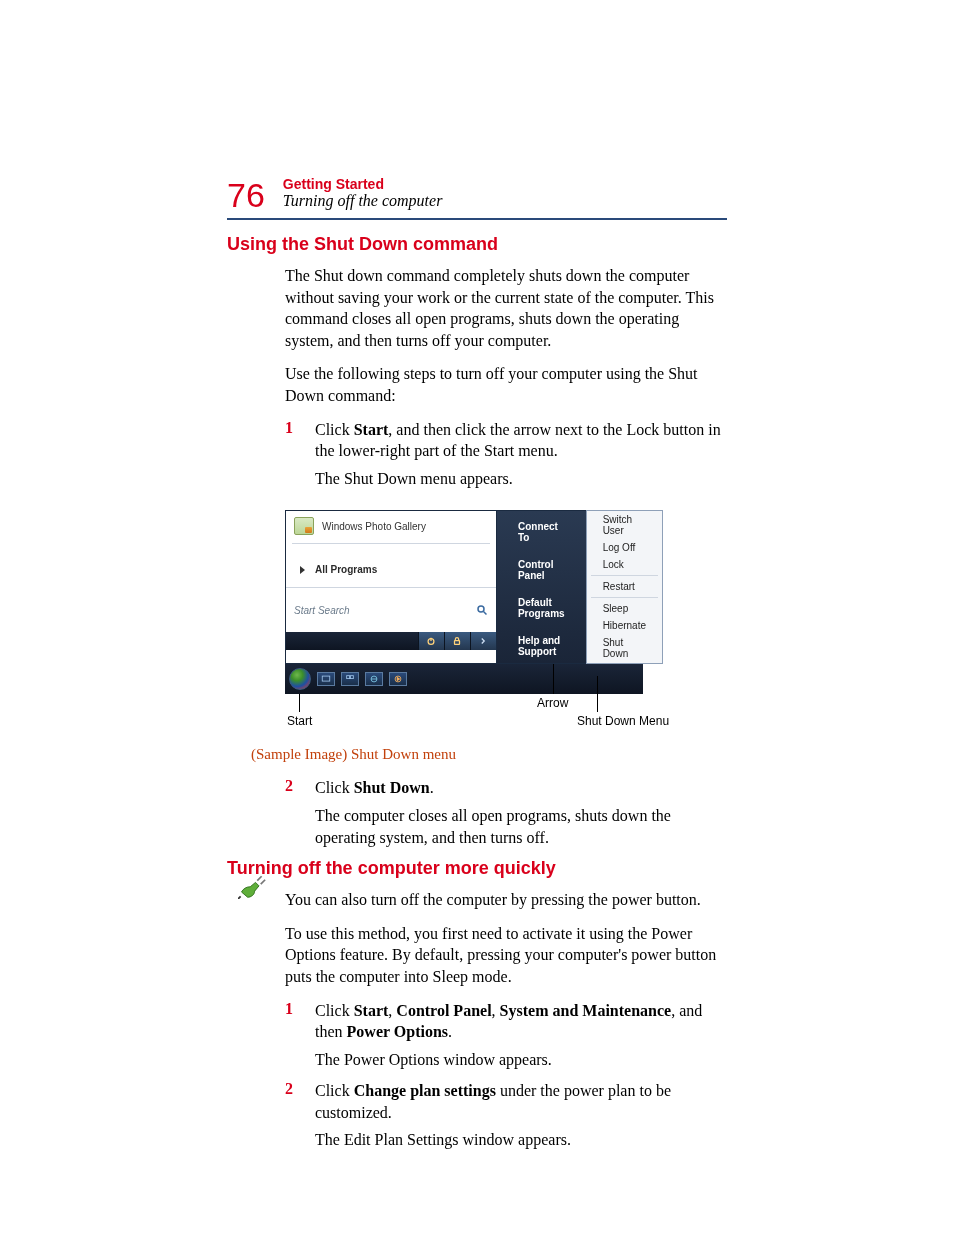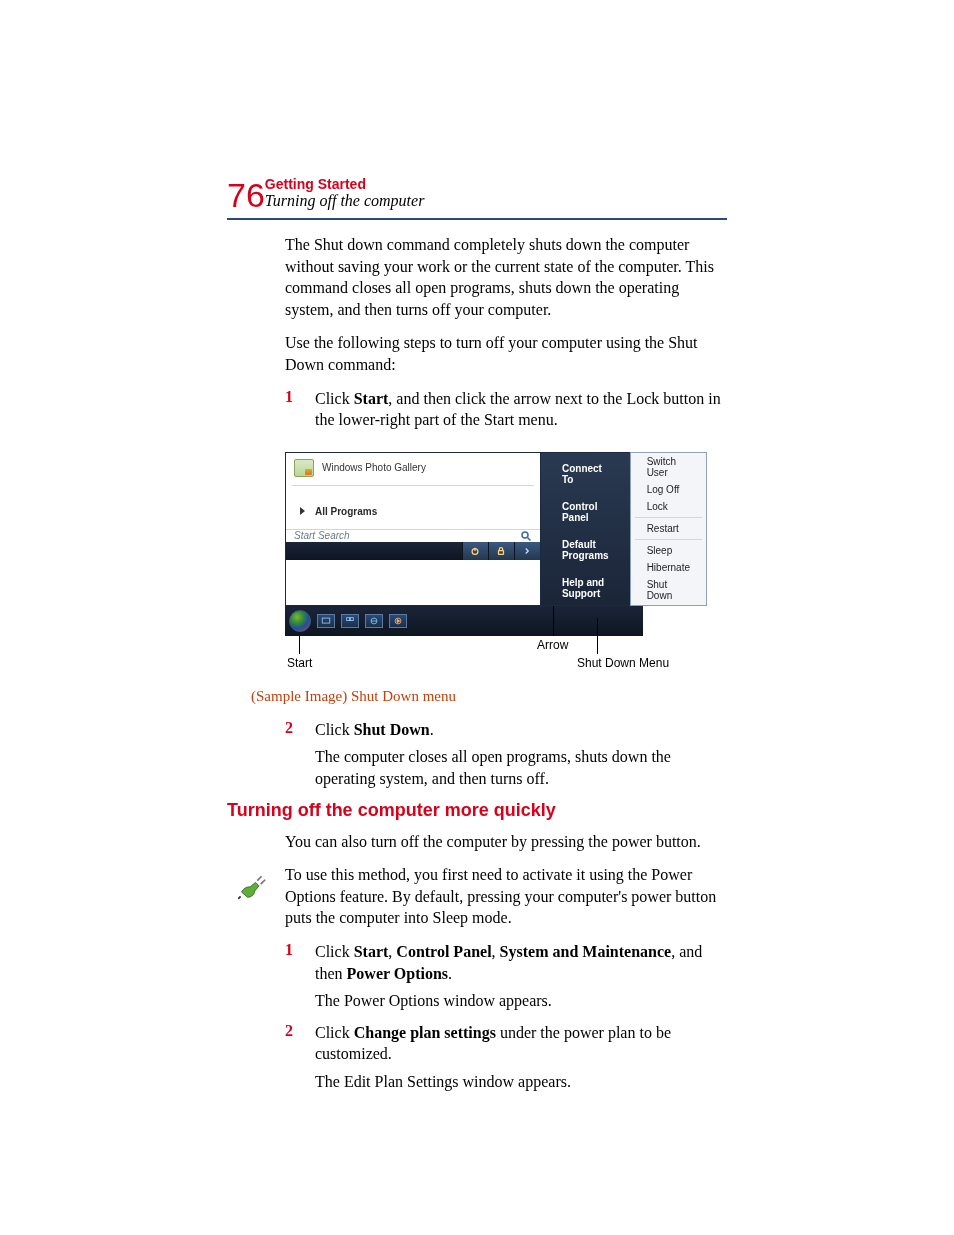--- a/index.html
+++ b/index.html
@@ -14,20 +14,21 @@
   }
   .page {
     position: absolute;
     left: 227px;
     top: 176px;
     width: 500px;
   }
   .header-row {
     display: flex;
     align-items: flex-end;
+    gap: 18px;
     margin-bottom: 6px;
   }
   .page-number {
     font-family: Arial, Helvetica, sans-serif;
     font-size: 34px;
     color: #d9001b;
     font-weight: 400;
     line-height: 1;
   }
   .header-text { padding-bottom: 2px; }
@@ -83,21 +84,21 @@
   b { font-weight: bold; }
 
   
   .screenshot-wrap {
     margin-left: 58px;
     margin-bottom: 2px;
     font-family: "Segoe UI", Tahoma, Arial, sans-serif;
   }
   .shot {
     display: flex;
-    width: 422px;
+    width: 378px;
     font-size: 10px;
     margin-top: 21px;
   }
   .shot-left {
     width: 275px;
     background: #fff;
     border: 1px solid #1a2a40;
   }
   .wpg-row {
     display: flex;
@@ -124,21 +125,21 @@
   .allprog-row {
     display: flex; align-items: center; gap: 10px;
     padding: 18px 10px 12px 14px; font-weight: bold; color:#2a2a2a;
   }
   .tri-icon {
     width:0; height:0; border-top:4px solid transparent;
     border-bottom:4px solid transparent; border-left:5px solid #333;
   }
   .search-row {
     display:flex; align-items:center; justify-content:space-between;
-    padding: 0 8px; color:#6a7a8a; font-style: italic;
+    padding: 16px 8px; color:#6a7a8a; font-style: italic;
     border-top:1px solid #cfd6e0;
     background:#fff;
   }
   .search-row svg { width:12px; height:12px; }
   .right-col {
     width: 90px;
     background: linear-gradient(#2a3a52,#1a2538);
     color:#fff;
     border-top:1px solid #1a2a40;
     border-bottom:1px solid #1a2a40;
@@ -221,30 +222,32 @@
 <div class="page">
   <div class="header-row">
     <div class="page-number">76</div>
     <div class="header-text">
       <div class="chapter">Getting Started</div>
       <div class="section-title">Turning off the computer</div>
     </div>
   </div>
   <div class="rule-thick"></div>
 
+  <div class="h2">Using the Shut Down command</div>
 
   <p class="body-block">The Shut down command completely shuts down the computer without saving your work or the current state of the computer. This command closes all open programs, shuts down the operating system, and then turns off your computer.</p>
   <p class="body-block">Use the following steps to turn off your computer using the Shut Down command:</p>
 
   <div class="ol-row">
     <div class="ol-num">1</div>
     <div class="ol-body">
       <span>Click </span><b>Start</b><span>, and then click the arrow next to the Lock button in the lower-right part of the Start menu.</span>
     </div>
   </div>
+  <p class="ol-cont">The Shut Down menu appears.</p>
 
   <div class="screenshot-wrap">
     <div class="shot">
       <div class="shot-left">
         <div class="wpg-row">
           <span class="wpg-icon"></span>
           <span>Windows Photo Gallery</span>
         </div>
         <div class="sep-line"></div>
         <div class="allprog-row">

